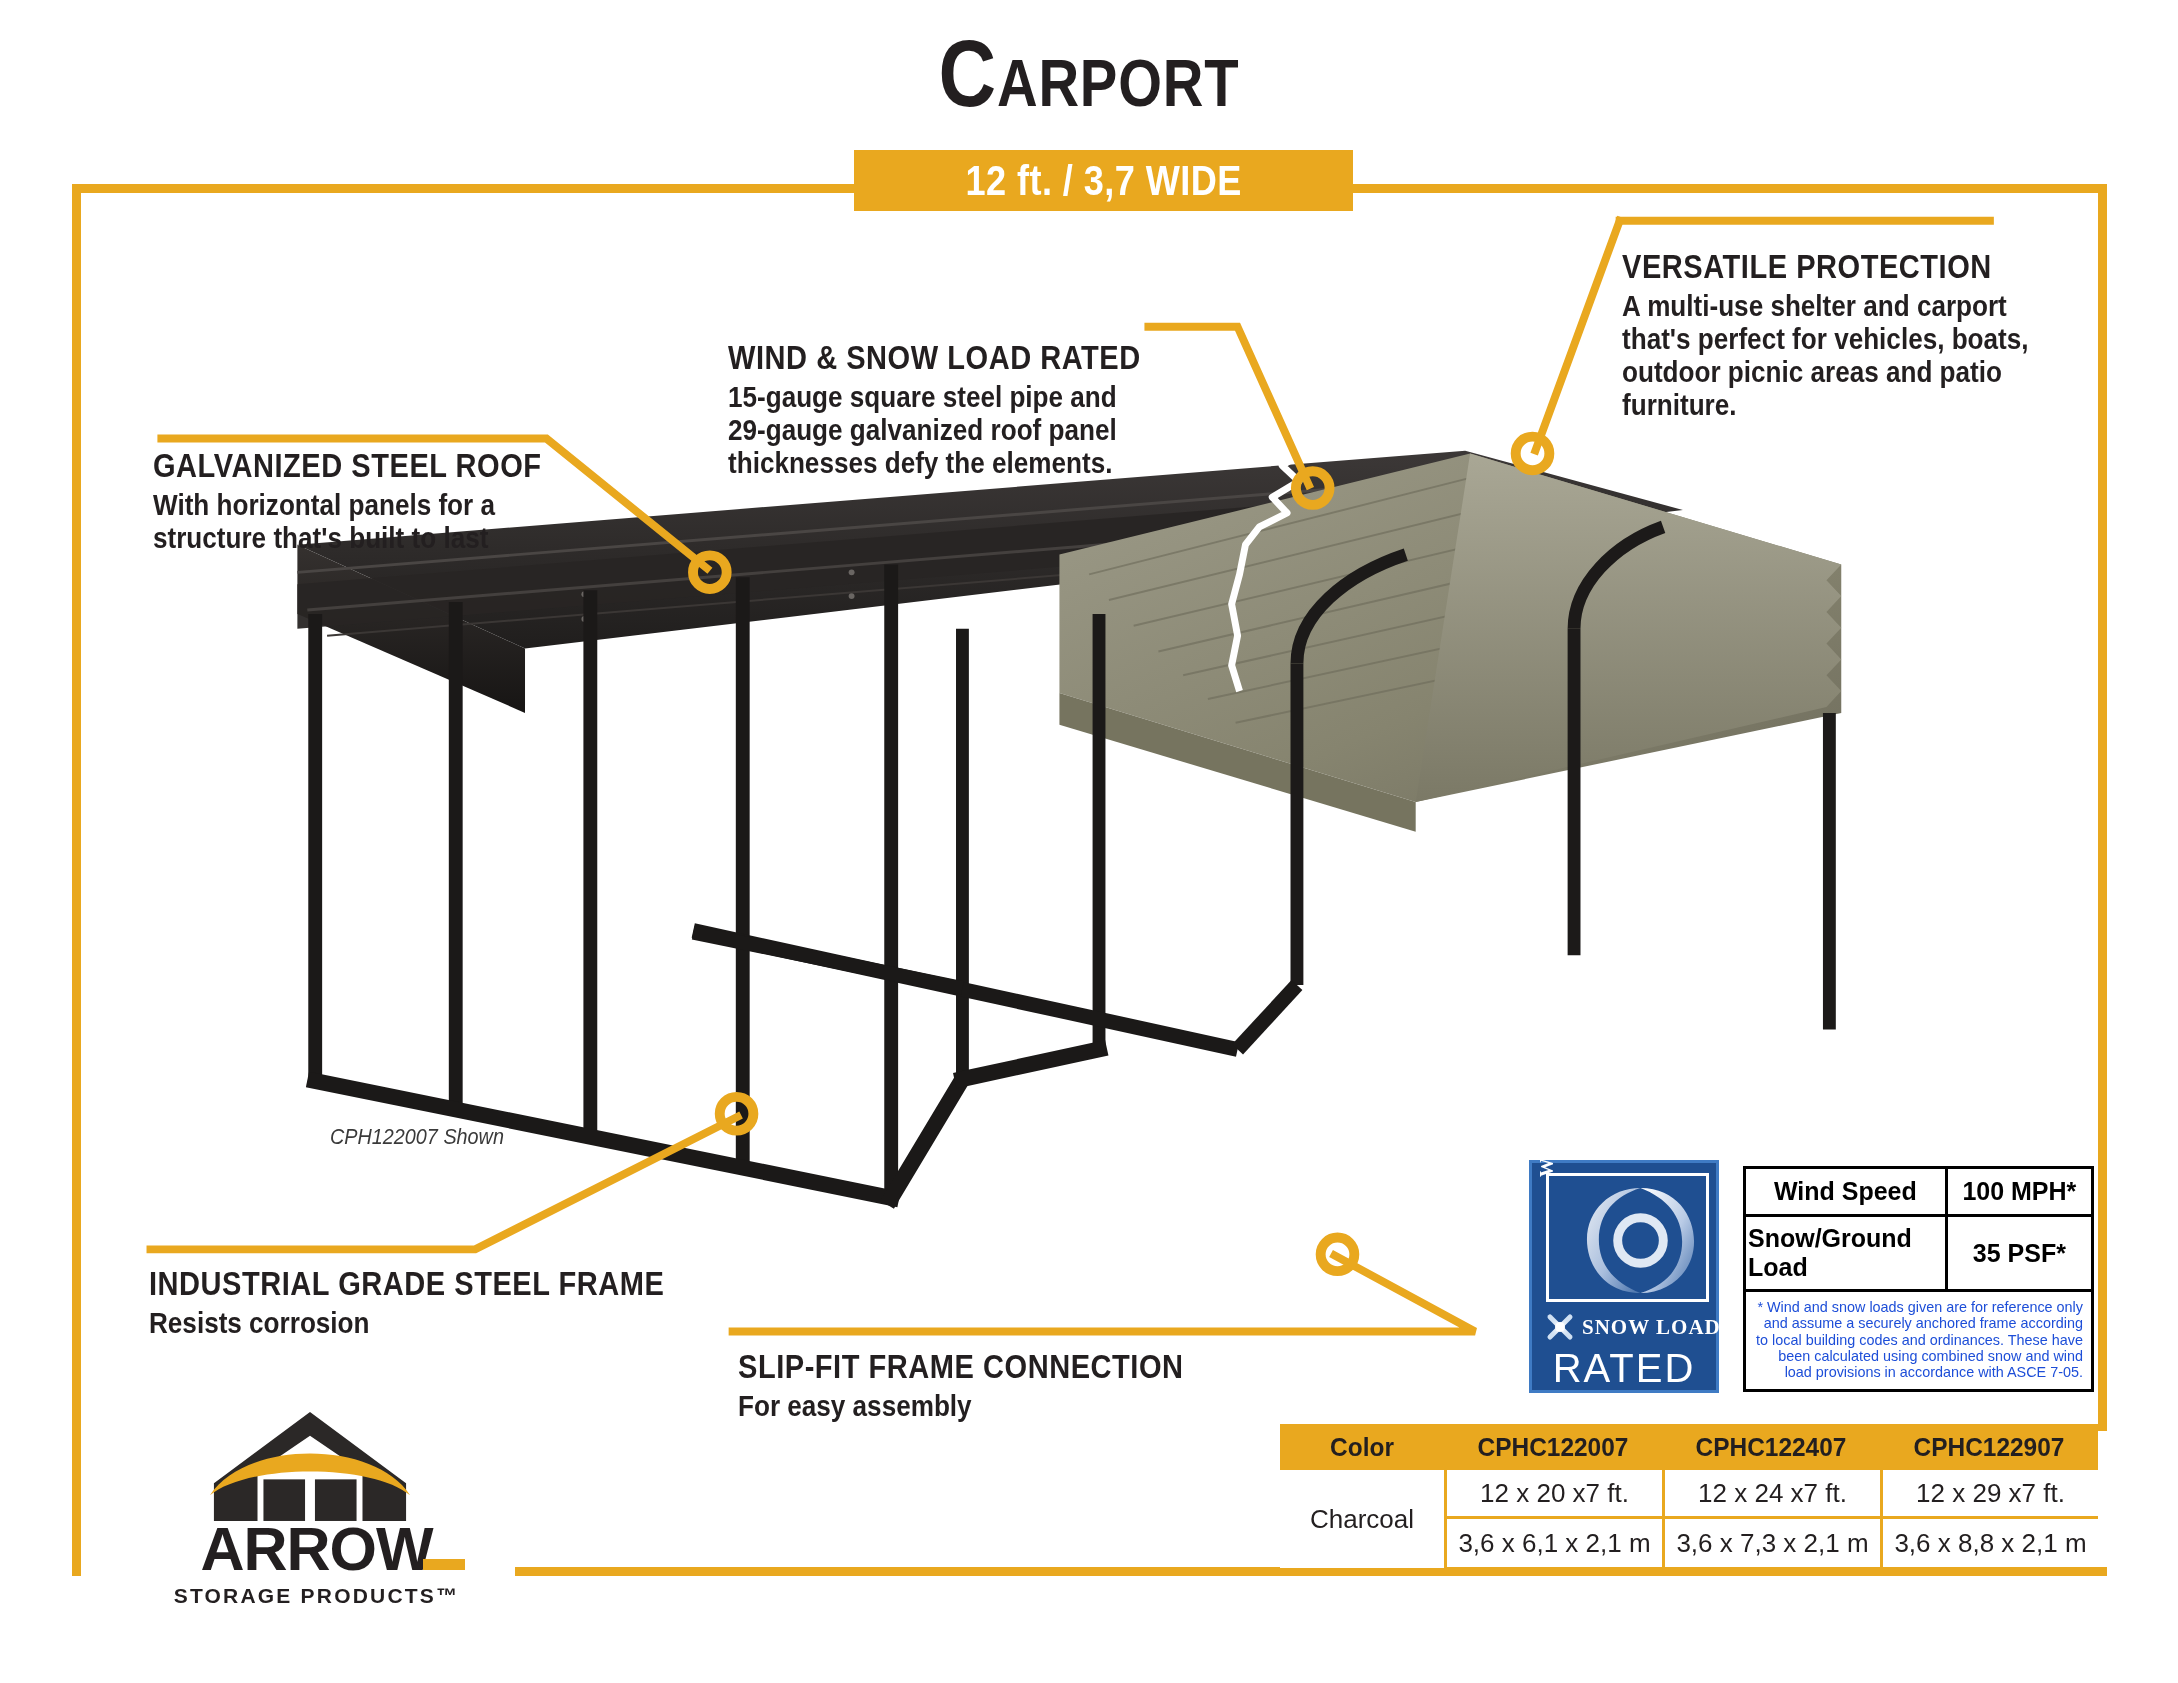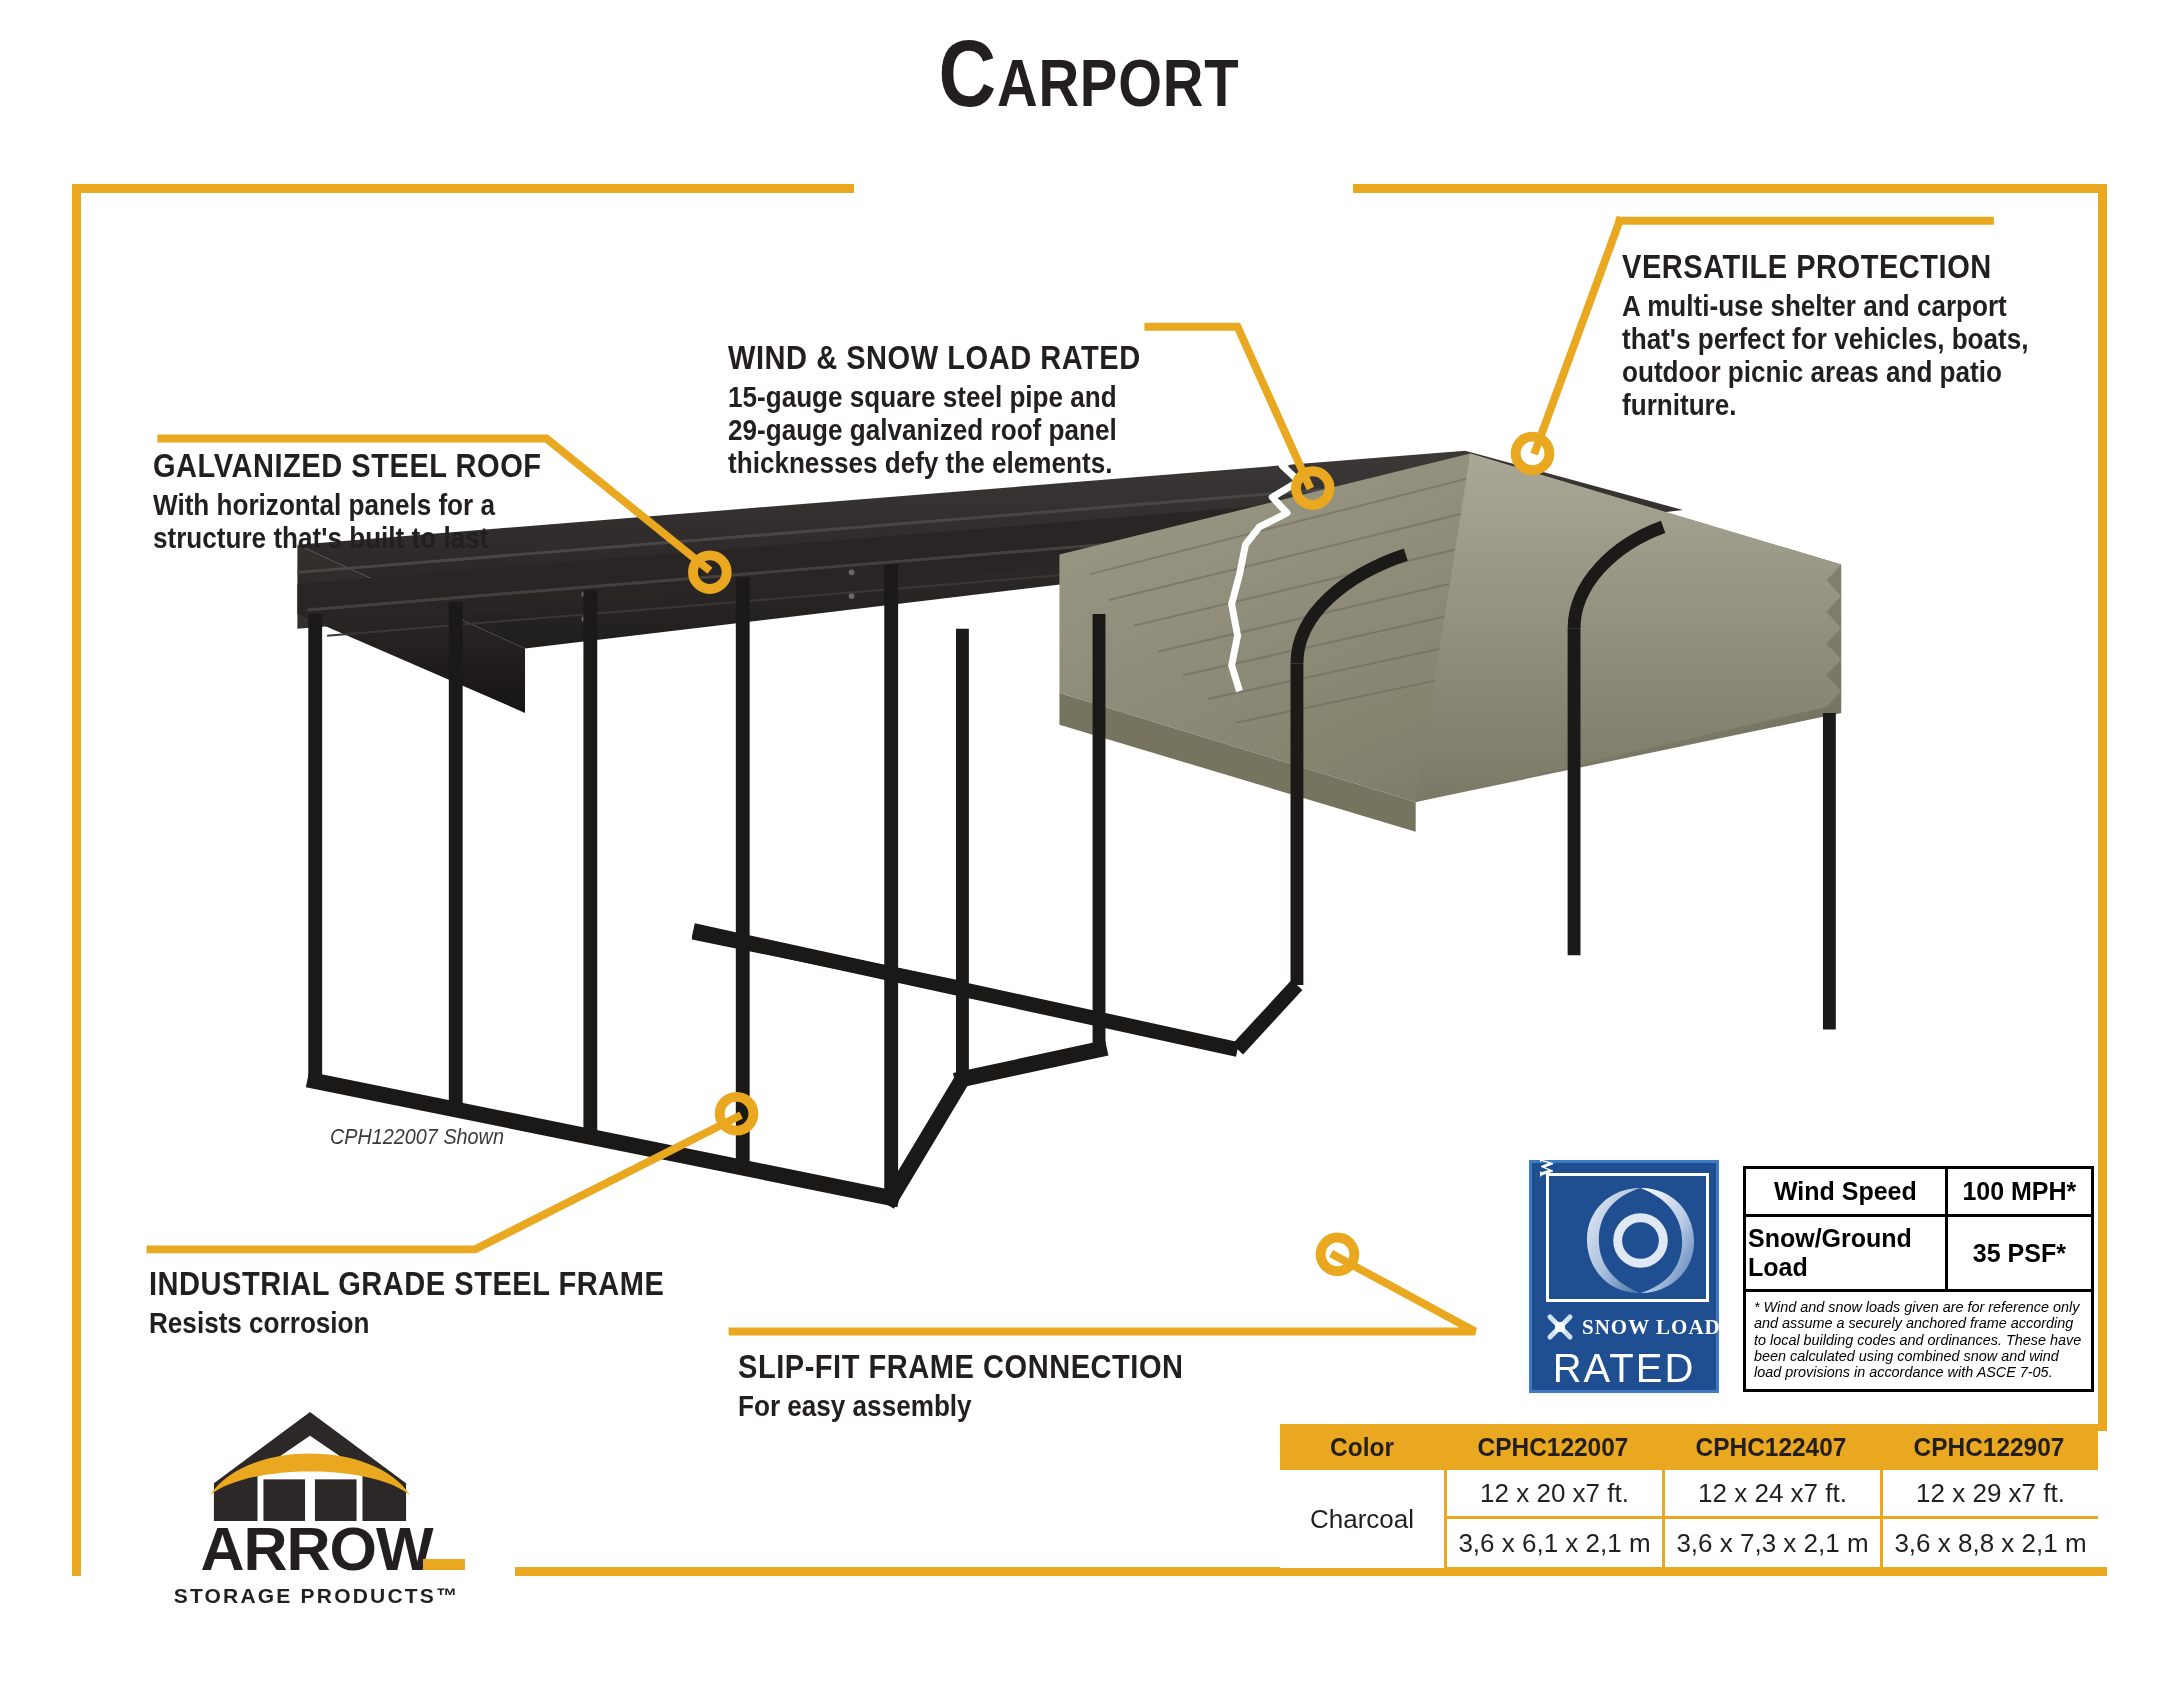--- a/index.html
+++ b/index.html
@@ -160,24 +160,23 @@
     line-height: 29px;
   }
   .spec-label { width: 214px; border-right: 3px solid #000; }
   .spec-value { width: 152px; }
   #spec-row-wind  { height: 48px; }
   #spec-row-snow  { height: 75px; }
   #spec-footnote {
     font-family: "Liberation Sans Narrow", "Liberation Sans", sans-serif;
     font-size: 14.4px;
     line-height: 16.3px;
-    color: #000000;
-    text-align: left;
+    color: #1d4ed8;
+    text-align: right;
     padding: 7px 8px 4px;
-    font-style: italic;
   }
 
   
   #product-table {
     position: absolute; left: 1280px; top: 1424px; width: 818px; height: 144px;
   }
   #product-head { display: flex; height: 46px; background: #e9a81f; }
   .prod-head-cell {
     font-family: "Liberation Sans Narrow", "Liberation Sans", sans-serif;
     font-weight: bold;
@@ -244,20 +243,23 @@
 
 <div id="sheet">
 
   <div class="frame-bar" id="frame-top-left"></div>
   <div class="frame-bar" id="frame-top-right"></div>
   <div class="frame-bar" id="frame-left"></div>
   <div class="frame-bar" id="frame-right"></div>
   <div class="frame-bar" id="frame-bottom"></div>
 
   <div id="title">Carport</div>
+  <div id="subtitle-banner">
+    <span id="subtitle-text">12 ft. / 3,7 WIDE</span>
+  </div>
 
   <svg id="photo" viewBox="0 0 1720 870">
     <defs>
       <linearGradient id="roofTop" x1="0" y1="0" x2="0" y2="1">
         <stop offset="0%" stop-color="#3c3837"></stop>
         <stop offset="100%" stop-color="#201e1d"></stop>
       </linearGradient>
       <linearGradient id="roofFace" x1="0" y1="0" x2="0" y2="1">
         <stop offset="0%" stop-color="#35312f"></stop>
         <stop offset="100%" stop-color="#171514"></stop>

